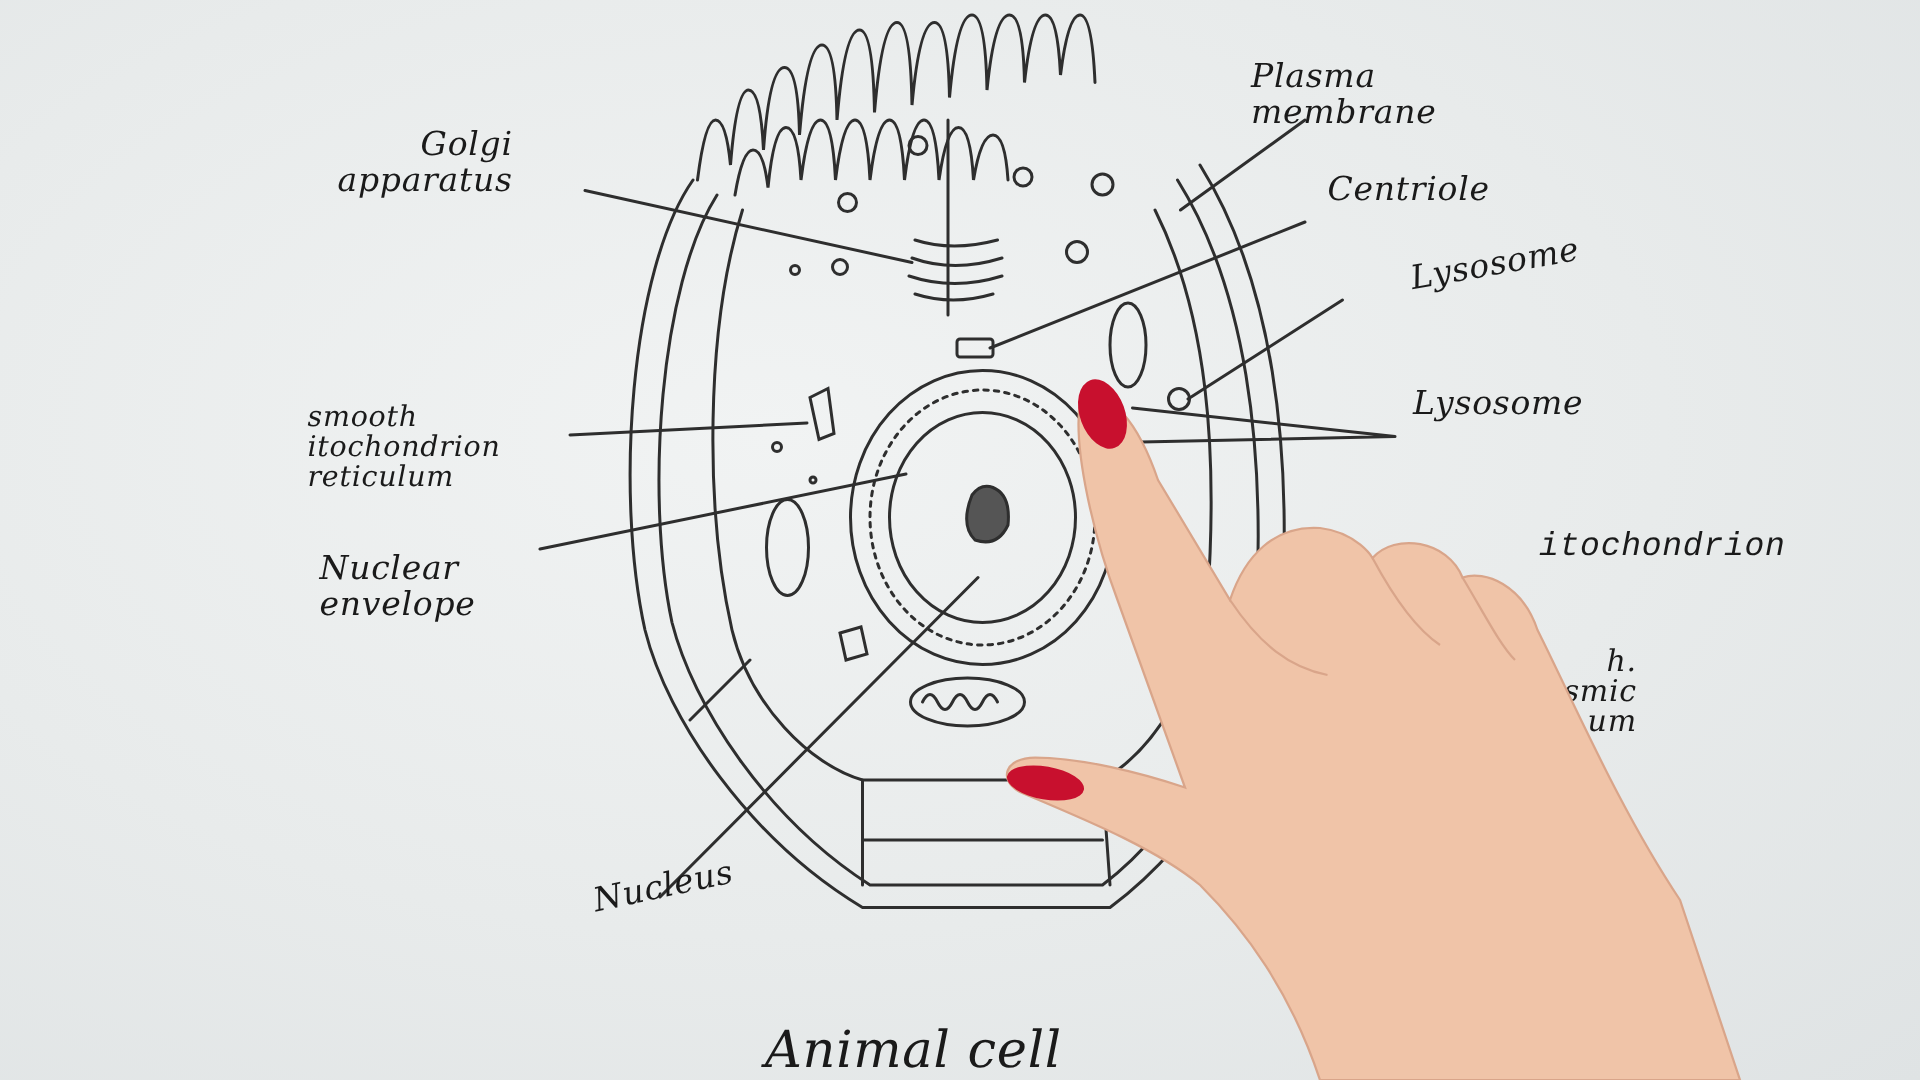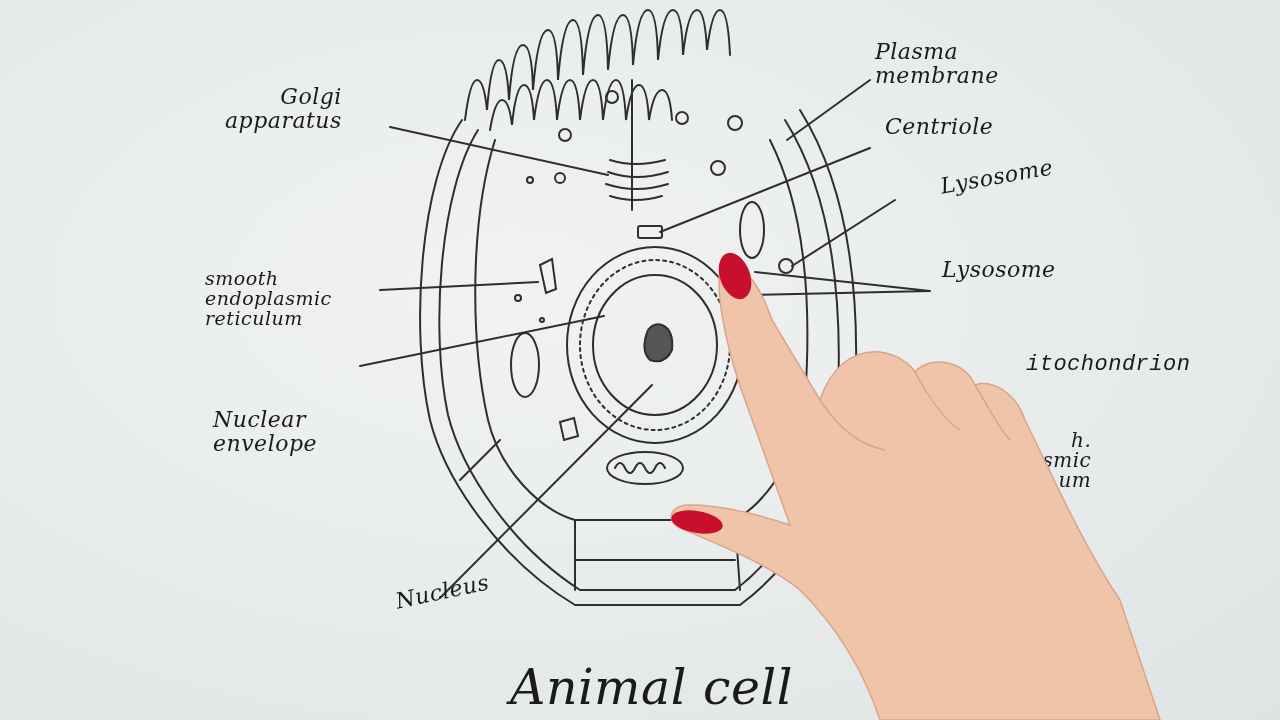--- a/index.html
+++ b/index.html
@@ -1,21 +1,21 @@
 <!DOCTYPE html>
 <html><head>
 <meta charset="utf-8">
 <style>
   html,body{margin:0;padding:0;}
   body{width:1280px;height:720px;overflow:hidden;position:relative;
     background:radial-gradient(ellipse at 40% 40%, #f1f3f3 0%, #e8ebeb 55%, #dfe3e4 100%);
     font-family:"DejaVu Serif", serif;}
   .label{position:absolute;color:#1a1a1a;font-style:italic;font-size:22px;line-height:24px;
     font-family:"DejaVu Serif", serif;white-space:pre-line;letter-spacing:0.5px;}
-  .title{font-size:49px;line-height:40px;}
+  .title{font-size:34px;line-height:40px;margin-top:12px;}
   svg.draw{position:absolute;left:0;top:0;}
   .hand{position:absolute;left:0;top:0;}
 </style>
 </head>
 <body>
 
 <svg class="draw" width="1280" height="720" viewBox="0 0 1280 720">
   <g fill="none" stroke="#2e2e2e" stroke-width="2" stroke-linecap="round">
 
     <path d="M465,120 q5,-40 12,-40 q7,0 10,30 q4,-50 12,-50 q8,0 10,40 q4,-55 14,-55 q9,0 10,45 q5,-60 15,-60 q9,0 10,50 q5,-60 15,-60 q9,0 10,55 q5,-60 15,-60 q9,0 10,55 q5,-55 15,-55 q9,0 10,50 q5,-55 15,-55 q9,0 10,50 q5,-50 15,-50 q9,0 10,45 q5,-45 14,-45 q8,0 10,40 q5,-40 13,-40 q8,0 10,45"></path>
@@ -64,27 +64,27 @@
     <path d="M870,80 L787,140"></path>
     <path d="M870,148 L660,232"></path>
     <path d="M895,200 L792,266"></path>
     <path d="M930,291 L755,272 M930,291 L745,295"></path>
   </g>
 </svg>
 
 <div class="label" style="left:225px;top:85px;text-align:right;">Golgi
 apparatus</div>
 <div class="label" style="left:205px;top:268px;font-size:19px;line-height:20px;">smooth
-endoplasmic
+itochondrion
 reticulum</div>
-<div class="label" style="left:213px;top:368px;margin-top:40px;">Nuclear
+<div class="label" style="left:213px;top:368px;">Nuclear
 envelope</div>
 <div class="label" style="left:395px;top:580px;transform:rotate(-12deg);">Nucleus</div>
 
-<div class="label" style="left:875px;top:40px;font-style:italic;">Plasma
+<div class="label" style="left:834px;top:40px;font-style:italic;">Plasma
 membrane</div>
 <div class="label" style="left:885px;top:115px;text-align:right;">Centriole</div>
 <div class="label" style="left:940px;top:165px;transform:rotate(-10deg);">Lysosome</div>
 <div class="label" style="left:942px;top:258px;">Lysosome</div>
 <div class="label" style="left:1026px;top:353px;font-family:Liberation Mono, monospace;">itochondrion</div>
 <div class="label" style="left:1030px;top:430px;font-size:20px;line-height:20px;text-align:right;">h.
 asmic
 um</div>
 
 <div class="label title" style="left:510px;top:668px;">Animal cell</div>

